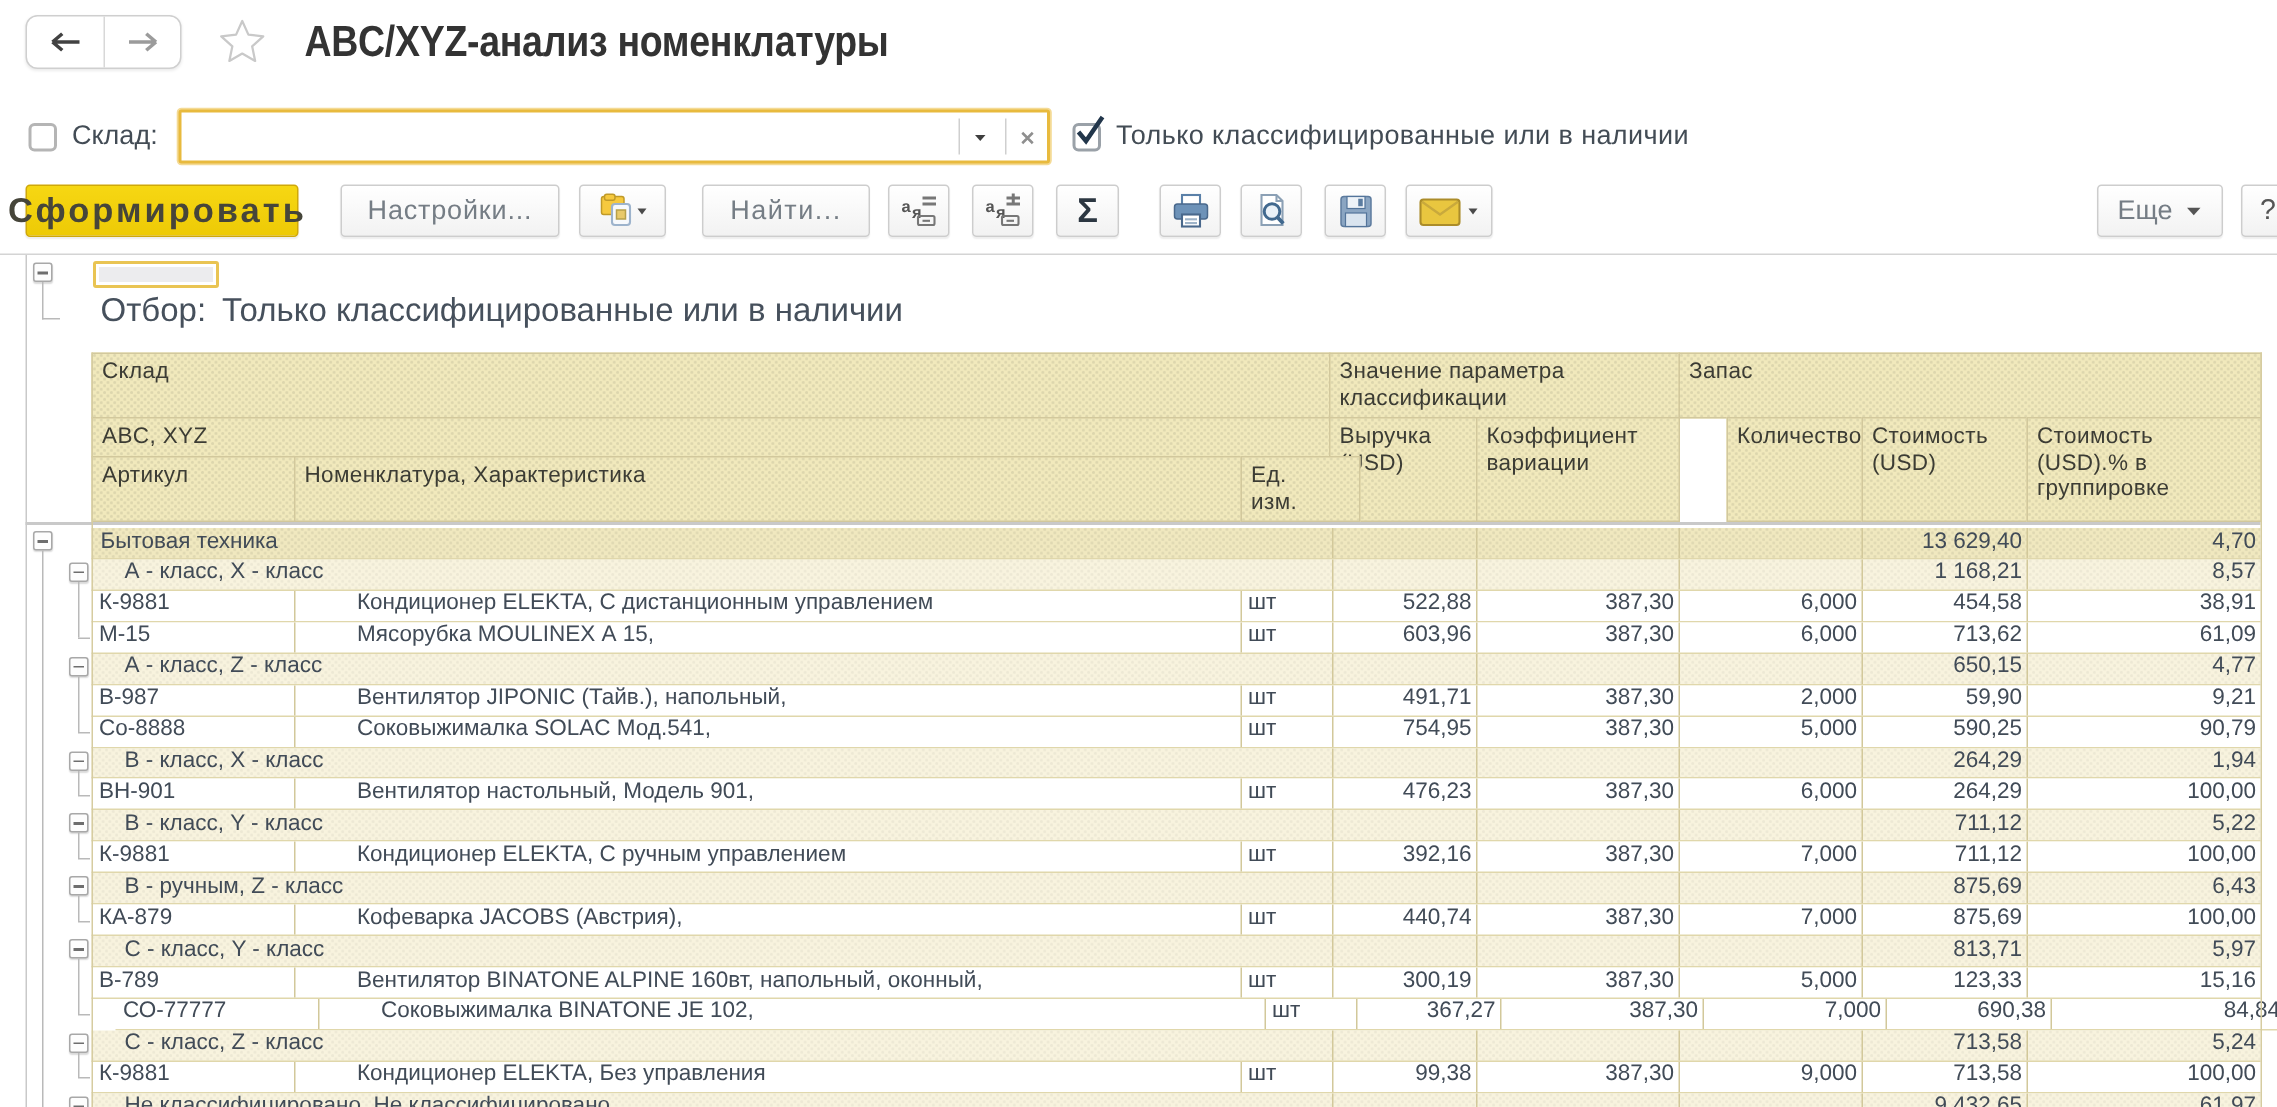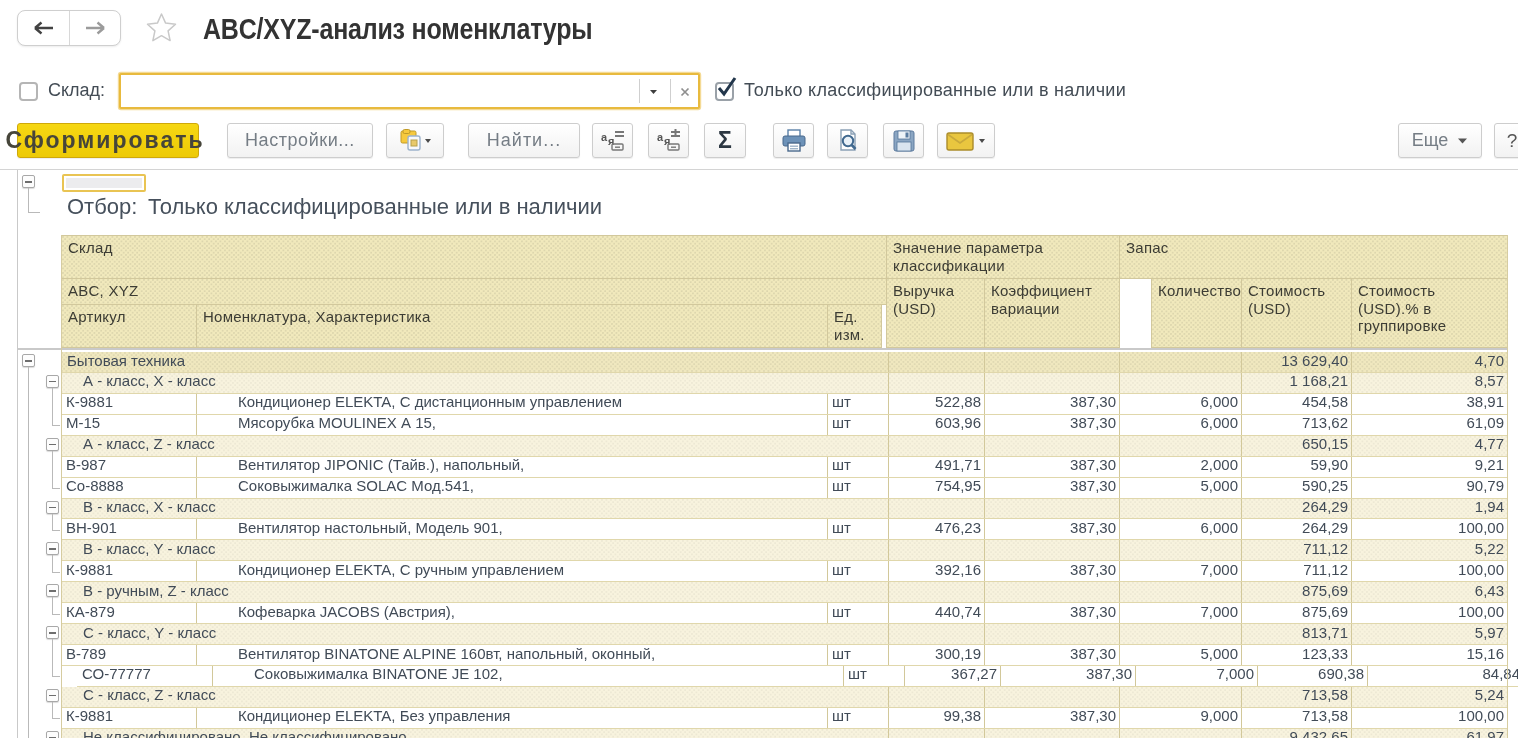--- a/index.html
+++ b/index.html
@@ -253,21 +253,21 @@
 <div class="hc" style="left:984px;top:278px;width:136px;height:70px;">Коэффициент
 вариации</div>
 <div class="hc" style="left:1119px;top:278px;width:123px;height:70px;margin-left:32px;">Количество</div>
 <div class="hc" style="left:1241px;top:278px;width:111px;height:70px;">Стоимость
 (USD)</div>
 <div class="hc" style="left:1351px;top:278px;width:157px;height:70px;">Стоимость
 (USD).% в
 группировке</div>
 <div class="hc" style="left:61px;top:304px;width:136px;height:44px;">Артикул</div>
 <div class="hc" style="left:196px;top:304px;width:632px;height:44px;">Номенклатура, Характеристика</div>
-<div class="hc" style="left:827px;top:304px;width:55px;height:44px;">Ед.
+<div class="hc" style="left:827px;top:304px;width:80px;height:44px;">Ед.
 изм.</div>
 
 <div id="grayline"></div>
 
 <div class="row" style="top:352.00px;height:20.93px;background-color:#f0e8bf;background-image:radial-gradient(circle at 1px 1px, rgba(125,125,105,0.15) 0.7px, rgba(0,0,0,0) 1.2px),radial-gradient(circle at 1px 1px, rgba(125,125,105,0.15) 0.7px, rgba(0,0,0,0) 1.2px);background-size:4.5px 4.5px,4.5px 4.5px;background-position:0 0,2.25px 2.25px;">
     <div class="ct" style="left:6px;">Бытовая техника</div>
     <div class="ct num" style="right:159px;">13 629,40</div>
     <div class="ct num" style="right:3px;">4,70</div>
     <div class="cvl" style="left:827px;"></div>
     <div class="cvl" style="left:923px;"></div>

